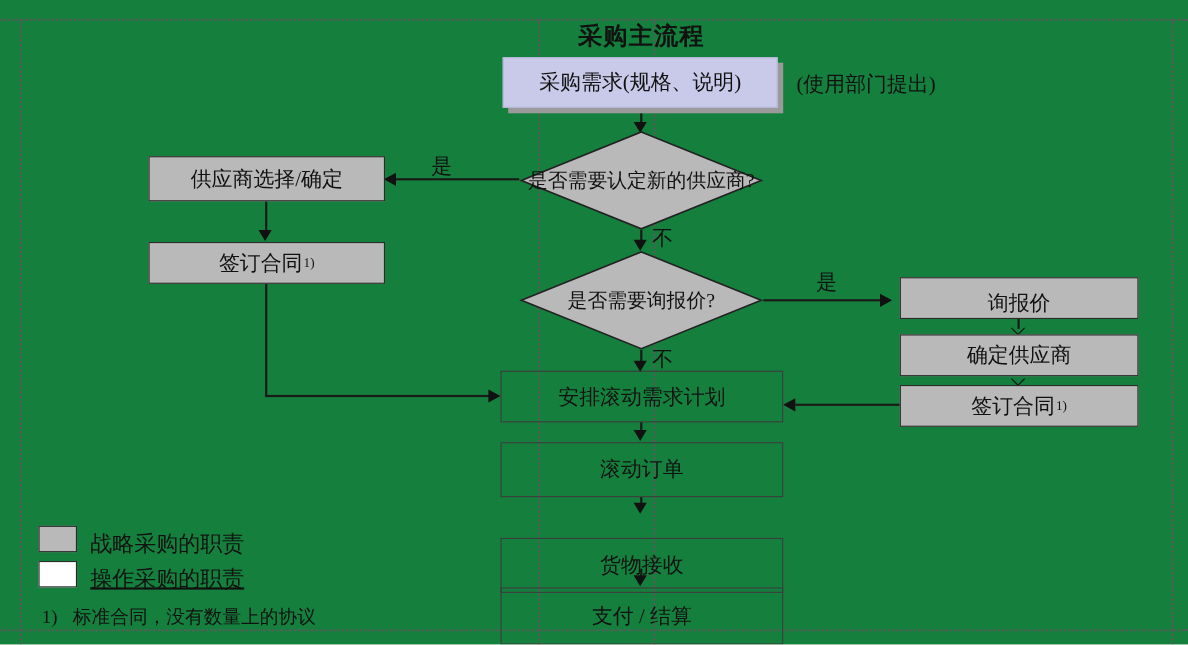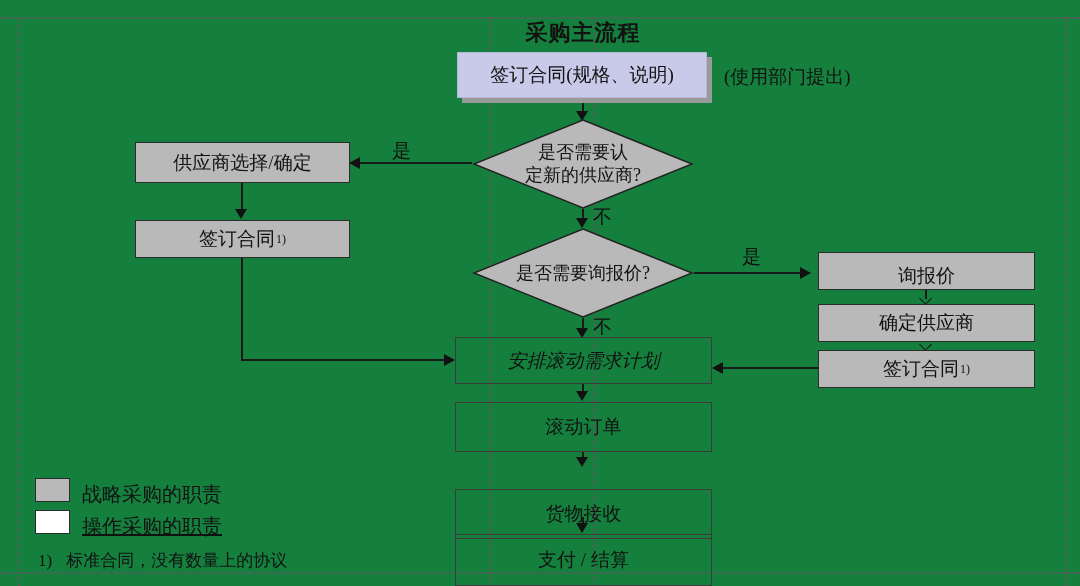--- a/index.html
+++ b/index.html
@@ -24,21 +24,21 @@
   .box{position:absolute;display:flex;align-items:center;justify-content:center;
        font-size:19px;text-align:center;z-index:4;box-sizing:border-box;}
   .gray{background:#b9b9b9;border:1.5px solid #2b2b2b;}
   .white{background:transparent;border:1.5px solid #3c3c3c;z-index:2;}
   .start{background:#c9c9ea;border:1px solid #b6b6d6;box-shadow:5px 5px 0 #9a9a9a;z-index:4;}
   .box sup{font-size:12px;line-height:0;margin-left:1px;}
   
   .diamond{position:absolute;z-index:4;}
   .diamond svg{position:absolute;left:0;top:0;}
   .dtext{position:absolute;left:0;top:0;width:100%;height:100%;display:flex;
-         flex-direction:column;align-items:center;justify-content:center;
+         flex-direction:row;align-items:center;justify-content:center;
          font-size:18px;line-height:23px;text-align:center;z-index:5;}
   
   .elabel{position:absolute;font-size:19px;z-index:5;}
   .title{position:absolute;font-size:22px;font-weight:bold;text-align:center;z-index:5;letter-spacing:1px;}
   .note{position:absolute;font-size:19px;z-index:5;}
   .legend-swatch{position:absolute;width:35px;height:24px;box-sizing:border-box;border:1.5px solid #2b2b2b;z-index:4;}
   .legend-label{position:absolute;font-size:20px;z-index:4;}
   .footnote{position:absolute;font-size:17px;z-index:4;}
   .footnote .fm{margin-right:14px;}
 </style>
@@ -50,21 +50,21 @@
   <div class="dh" style="left:0;top:17px;width:1080px;"></div>
   <div class="dh" style="left:0;top:572px;width:1080px;"></div>
   <div class="dv" style="left:18px;top:17px;height:569px;"></div>
   <div class="dv" style="left:489px;top:17px;height:569px;"></div>
   <div class="dv" style="left:594px;top:17px;height:569px;"></div>
   <div class="dv" style="left:1065px;top:17px;height:569px;"></div>
 
   <div class="title" style="left:458px;top:18px;width:250px;">采购主流程</div>
 
   <div class="box start" style="left:457px;top:52px;width:250px;height:46px;">
-    <span>签订合同(规格、说明)</span>
+    <span>采购需求(规格、说明)</span>
   </div>
   <div class="note" style="left:724px;top:64px;">(使用部门提出)</div>
 
   <div class="lv" style="left:582px;top:100px;height:12px;"></div>
   <div class="ah down" style="left:576px;top:111px;"></div>
 
   <div class="diamond" style="left:472px;top:119px;width:222px;height:90px;">
     <svg width="222" height="90" viewBox="0 0 222 90">
       <polygon points="111,1 220,45 111,89 2,45" fill="#b9b9b9" stroke="#222222" stroke-width="1.5"></polygon>
     </svg>
@@ -123,21 +123,21 @@
       <sup>1)</sup>
   </div>
 
   <div class="lh" style="left:723px;top:367px;width:95px;"></div>
   <div class="ah left" style="left:712px;top:362px;"></div>
 
   <div class="lv" style="left:582px;top:318px;height:11px;"></div>
   <div class="ah down" style="left:576px;top:328px;"></div>
   <div class="elabel" style="left:593px;top:314px;">不</div>
 
-  <div class="box white" style="left:455px;top:337px;width:257px;height:47px;font-style:italic;">
+  <div class="box white" style="left:455px;top:337px;width:257px;height:47px;">
     <span>安排滚动需求计划</span>
   </div>
   <div class="lv" style="left:582px;top:384px;height:8px;"></div>
   <div class="ah down" style="left:576px;top:391px;"></div>
 
   <div class="box white" style="left:455px;top:402px;width:257px;height:50px;">
     <span>滚动订单</span>
   </div>
   <div class="lv" style="left:582px;top:452px;height:7px;"></div>
   <div class="ah down" style="left:576px;top:457px;"></div>

